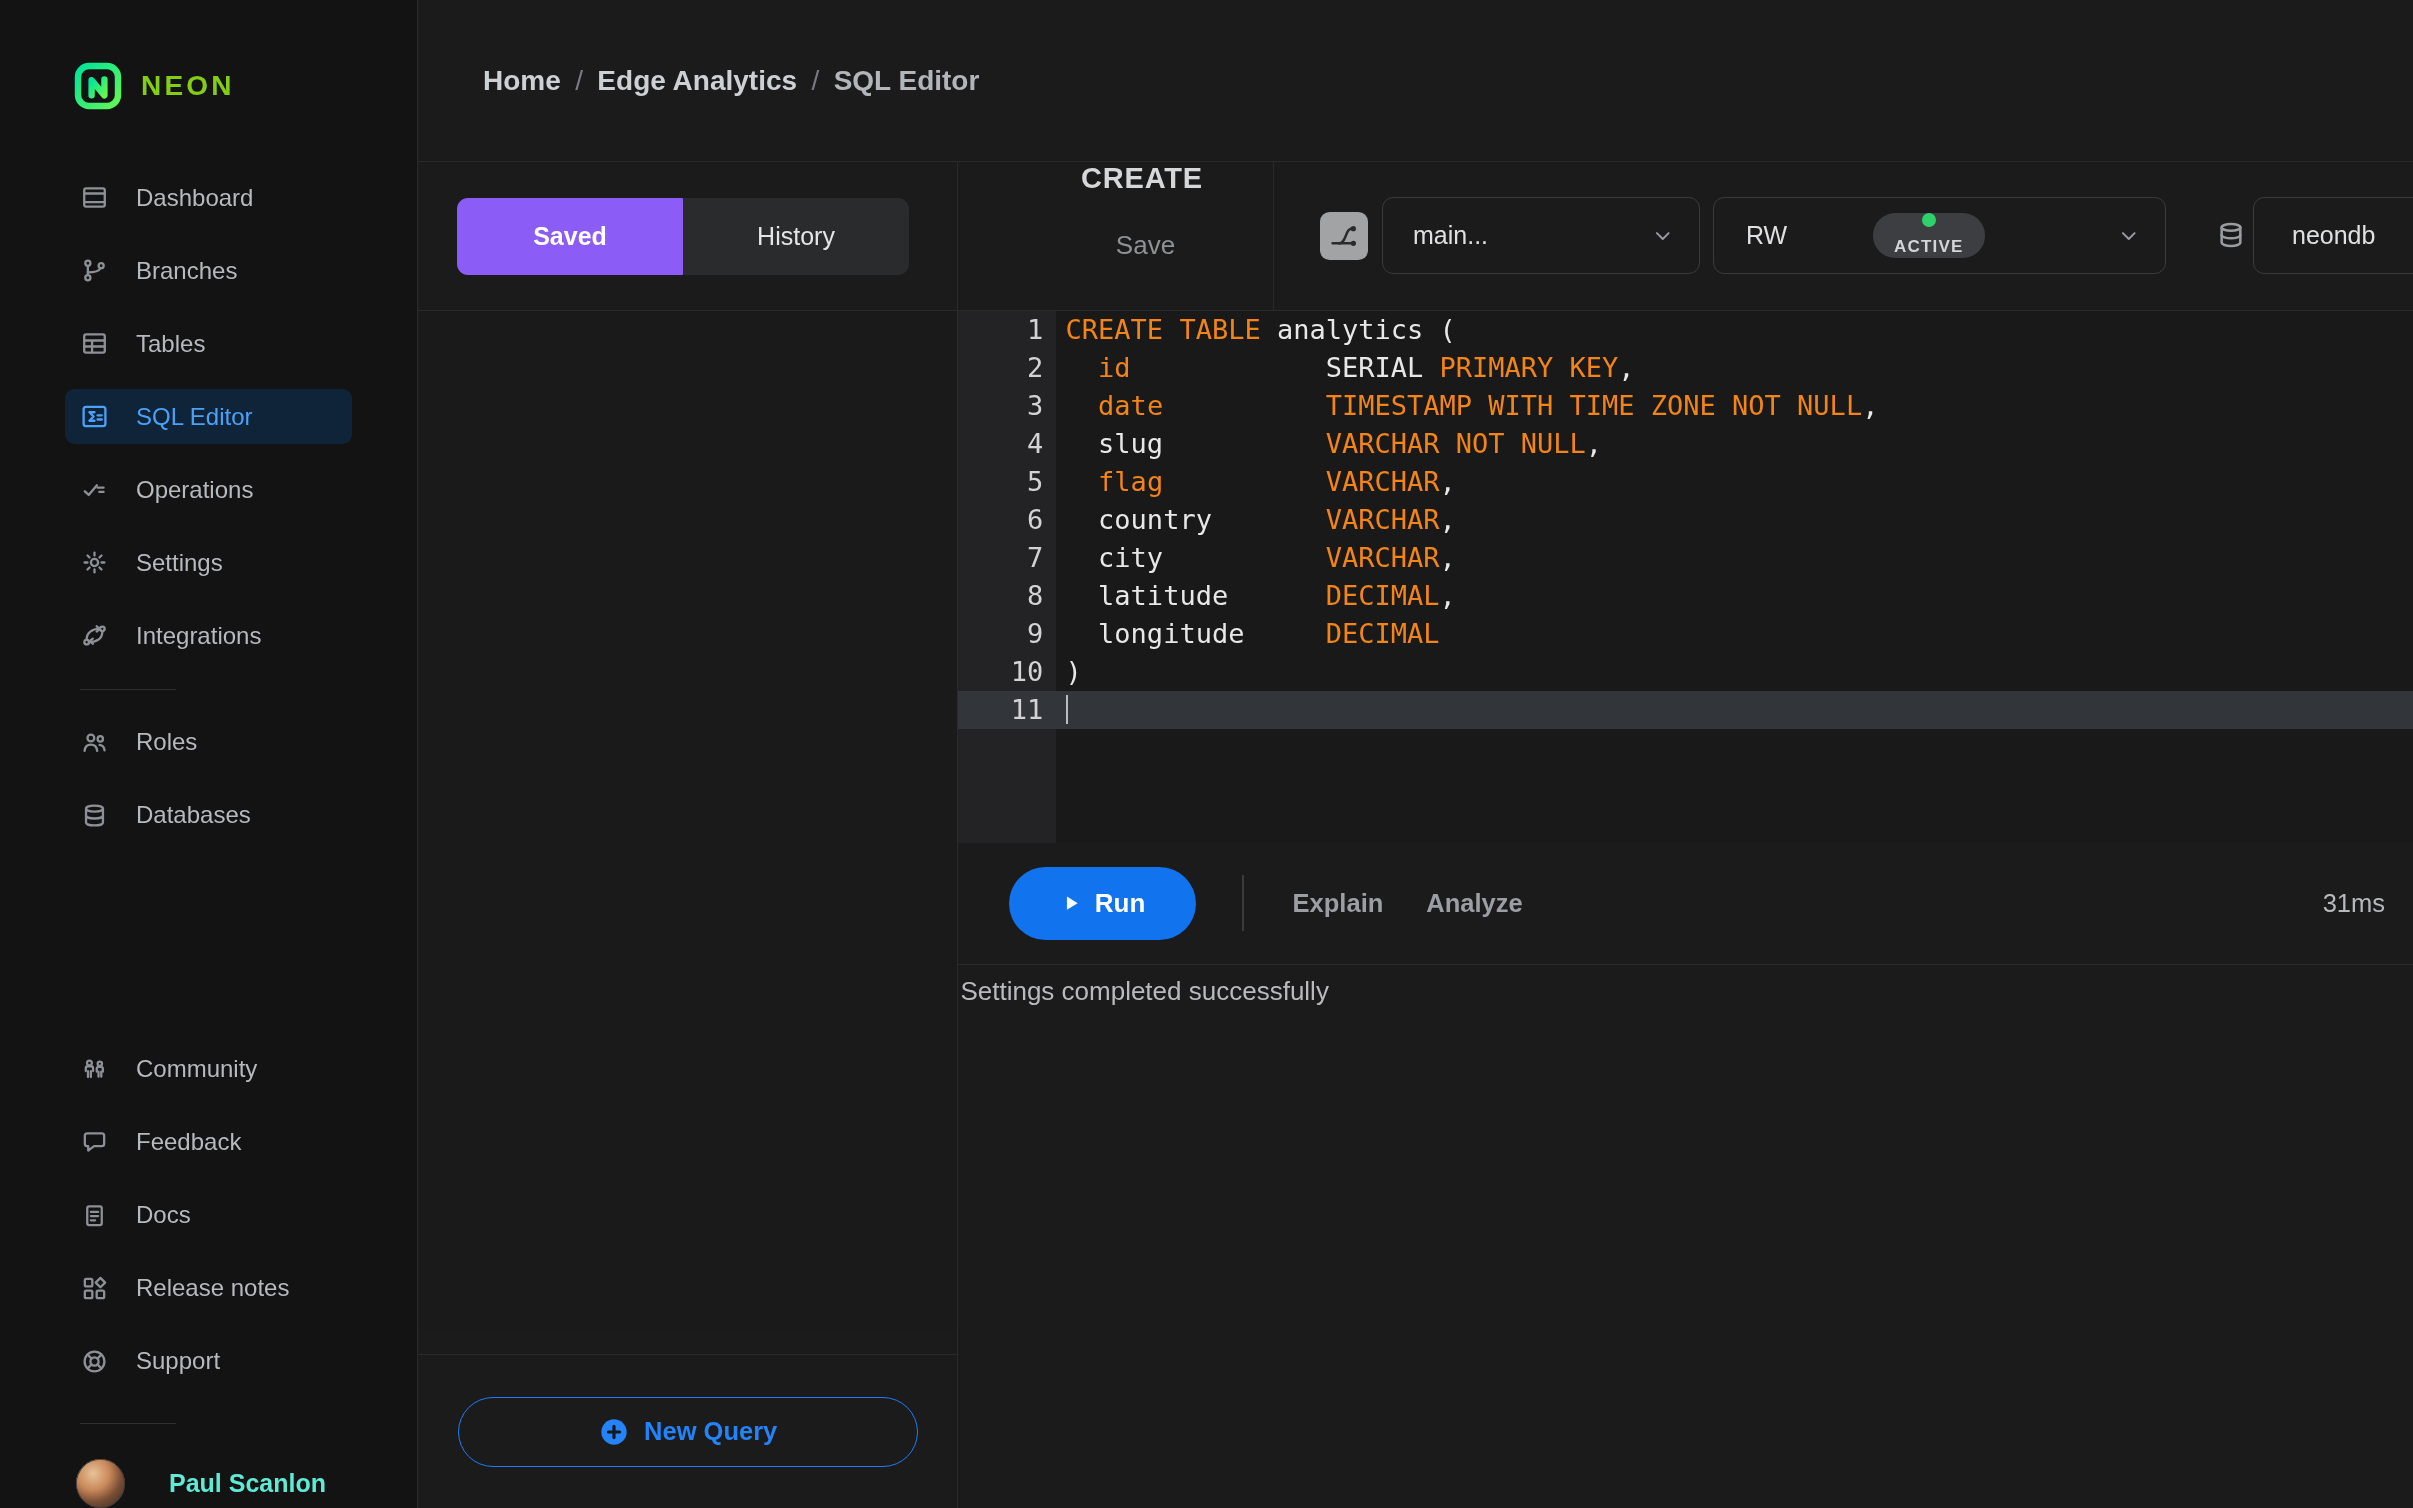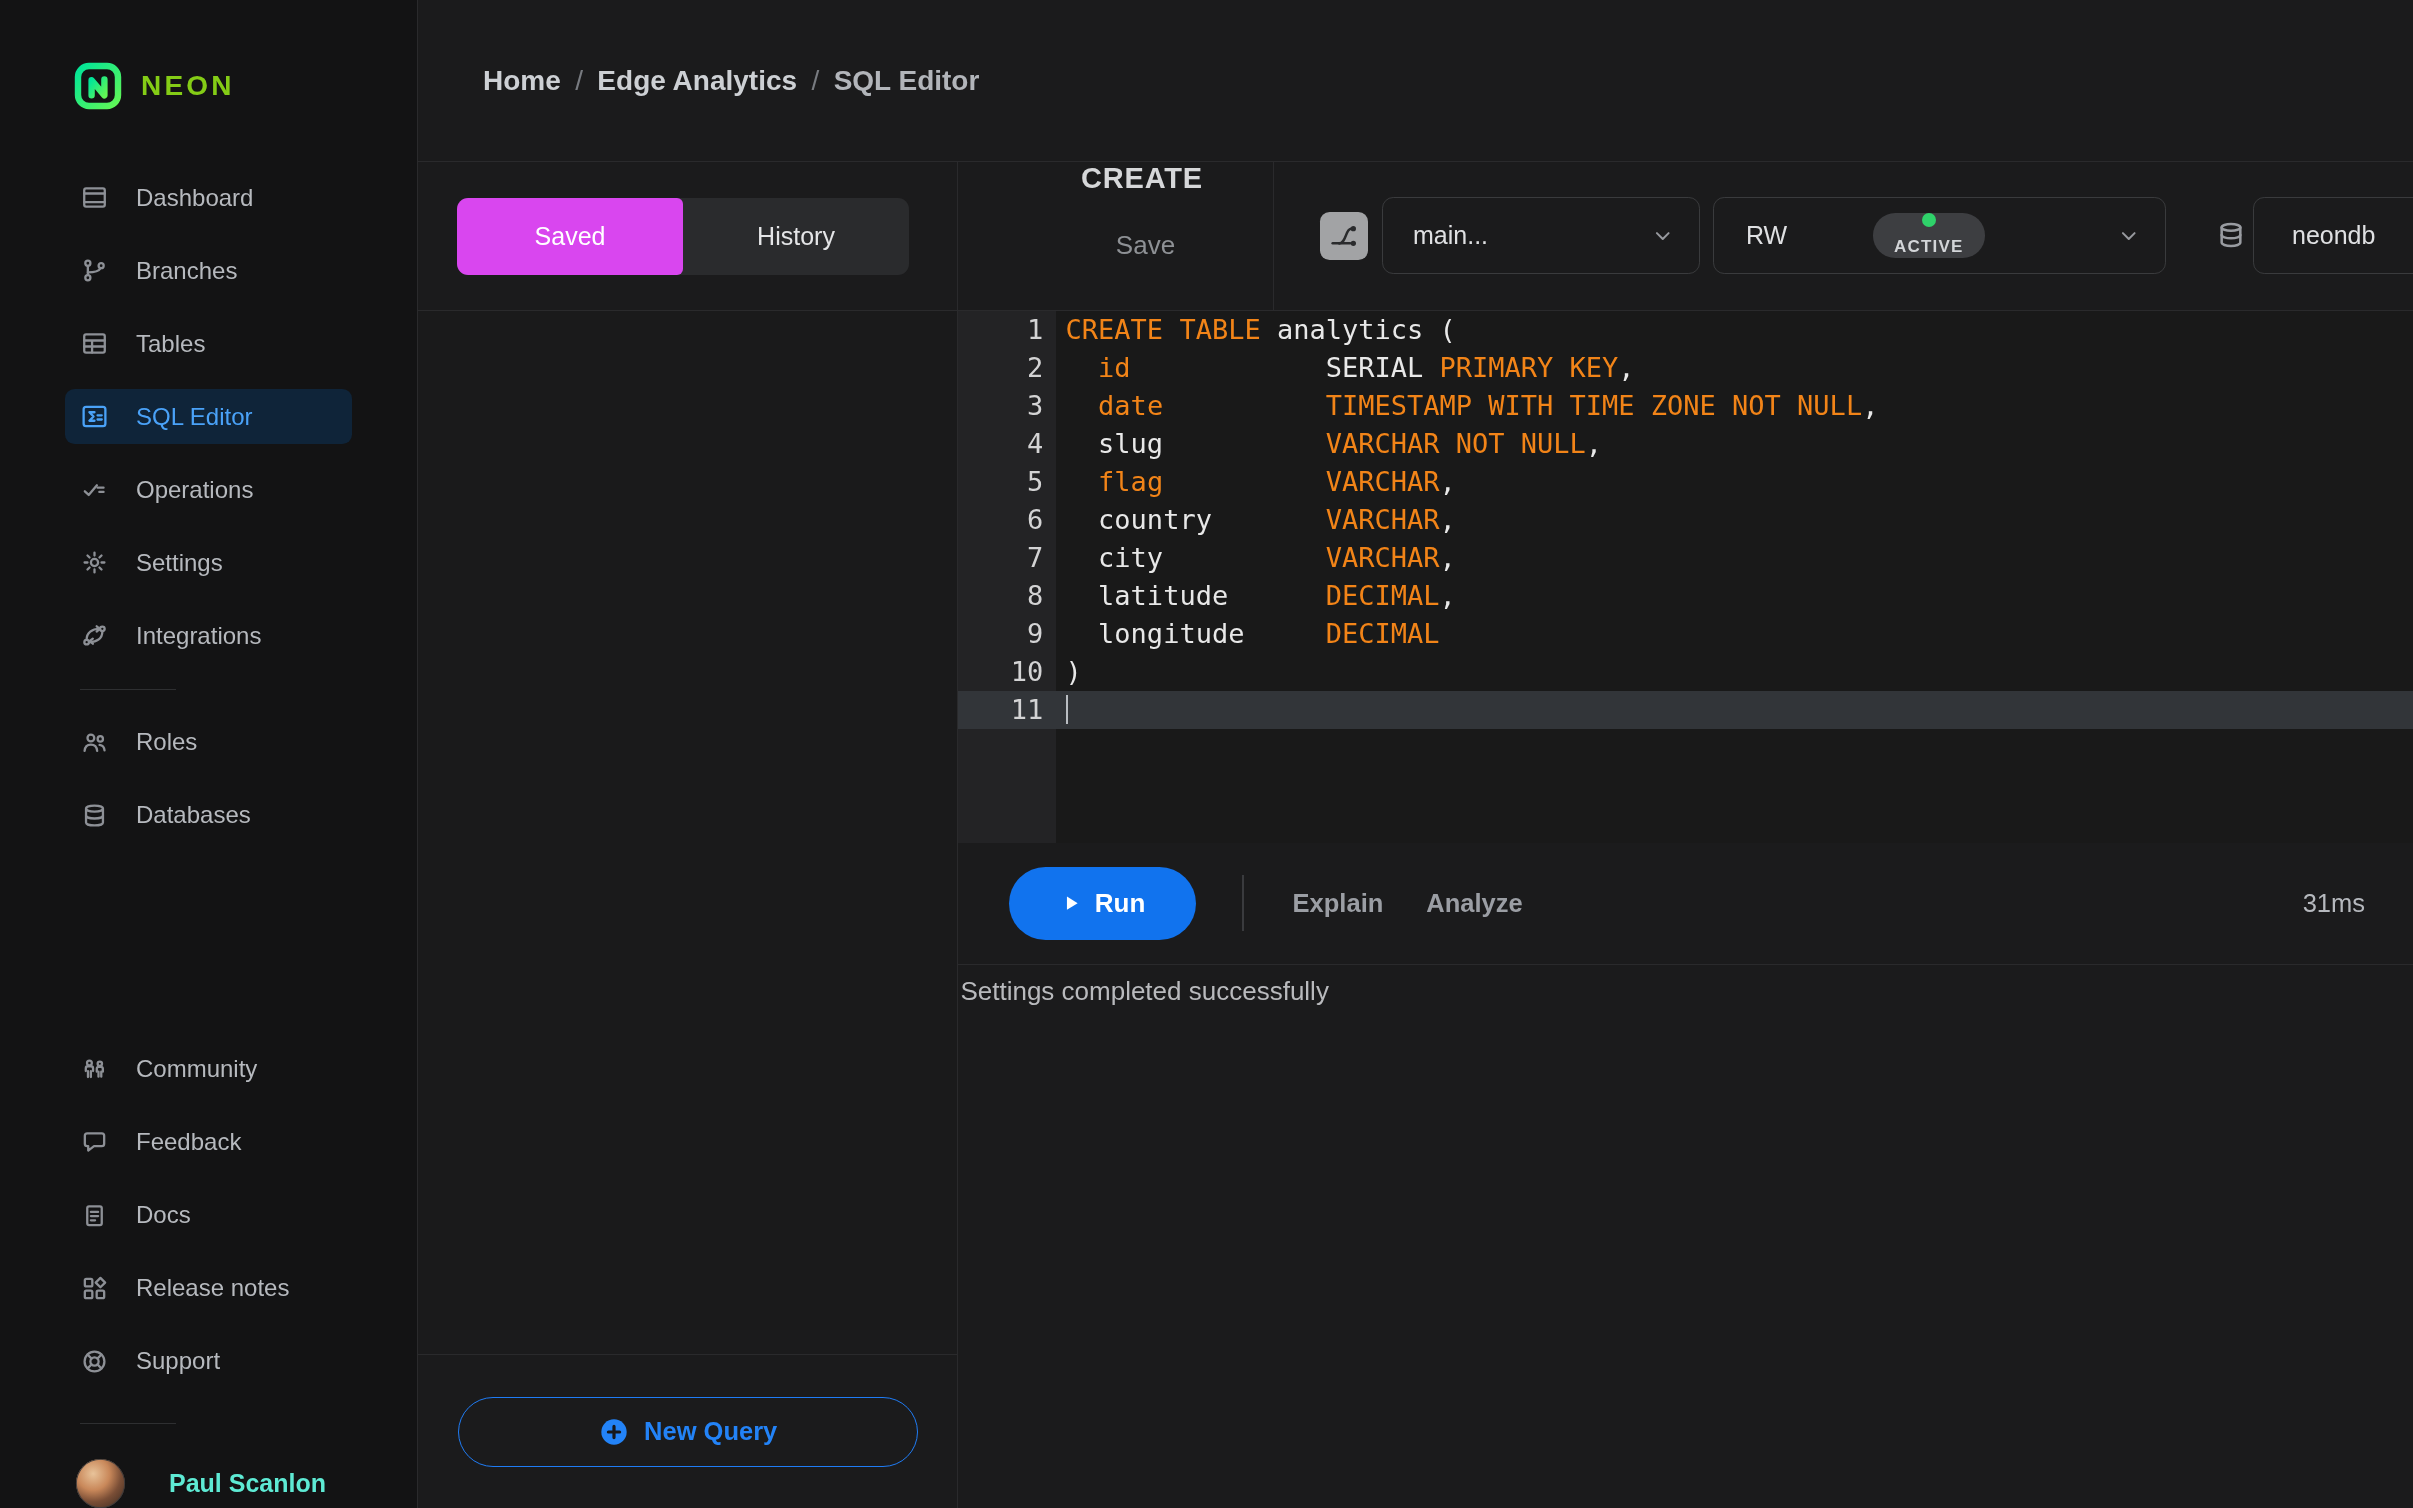--- a/index.html
+++ b/index.html
@@ -48,21 +48,21 @@
   .workspace{flex:1;display:flex;min-height:0;}
 
   
   .left-panel{width:539px;min-width:539px;border-right:0.8px solid #2a2a2c;
               display:flex;flex-direction:column;background:#1b1b1c;}
   .panel-toolbar{height:148px;min-height:148px;border-bottom:0.8px solid #2a2a2c;
                  display:flex;align-items:center;padding-left:39px;}
   .seg-toggle{display:flex;width:452px;height:77px;background:#2a2b2d;border-radius:11.2px;overflow:hidden;}
   .seg{flex:1;display:flex;align-items:center;justify-content:center;
        font-size:25px;color:#e4e5e7;cursor:pointer;}
-  .seg.active{background:#d946ef;color:#ffffff;border-radius:6px;font-weight:400;}
+  .seg.active{background:#8b5cf6;color:#ffffff;border-radius:1px;font-weight:700;}
   .panel-list{flex:1;background:#1a1a1b;}
   .panel-footer{height:153px;min-height:153px;border-top:0.8px solid #2a2a2c;
                 display:flex;align-items:center;justify-content:center;margin-top:24px;}
   .new-query-btn{width:460px;height:70px;border:1.6px solid #1f7cf5;border-radius:35px;
                  display:flex;align-items:center;justify-content:center;gap:14.4px;
                  color:#2383f7;font-size:25.5px;font-weight:700;background:transparent;cursor:pointer;}
   .plus-ico{width:32px;height:32px;color:#2383f7;}
 
   
   .editor-pane{flex:1;display:flex;flex-direction:column;min-width:0;overflow:hidden;}
@@ -95,21 +95,21 @@
                padding-right:12.8px;box-sizing:border-box;}
   .code-cell{flex:1;padding-left:9.6px;white-space:pre;color:#e8e8e8;}
   .code-row.active .gutter-cell,.code-row.active .code-cell{background:#323539;}
   .code-filler{flex:1;height:auto;}
   .tok-k{color:#f28418;}
   .tok-p{color:#e8e8e8;}
   .cursor{display:inline-block;width:2.4px;height:29px;background:#b9bdc2;vertical-align:-4.8px;}
 
   
   .run-bar{height:121px;min-height:121px;display:flex;align-items:center;
-           padding:0 48px 0 51px;border-bottom:0.8px solid #2a2a2c;}
+           padding:0 28px 0 51px;border-bottom:0.8px solid #2a2a2c;}
   .run-btn{width:187px;height:73px;background:#1173ee;border-radius:37px;border:none;
            display:flex;align-items:center;justify-content:center;gap:12.8px;
            color:#ffffff;font-size:26px;font-weight:700;cursor:pointer;}
   .play-ico{width:22.3px;height:22.3px;color:#ffffff;}
   .run-divider{width:1.6px;height:56px;background:#3a3b3e;margin-left:46px;}
   .bar-link{margin-left:49px;font-size:25.5px;font-weight:600;color:#9b9ea4;cursor:pointer;}
   .bar-link + .bar-link{margin-left:43px;}
   .duration{margin-left:auto;font-size:25.5px;color:#b6b9be;}
   .status-area{flex:1;padding:11.2px 0 0 2.4px;}
   .status-message{font-size:26px;color:#b9babd;}

